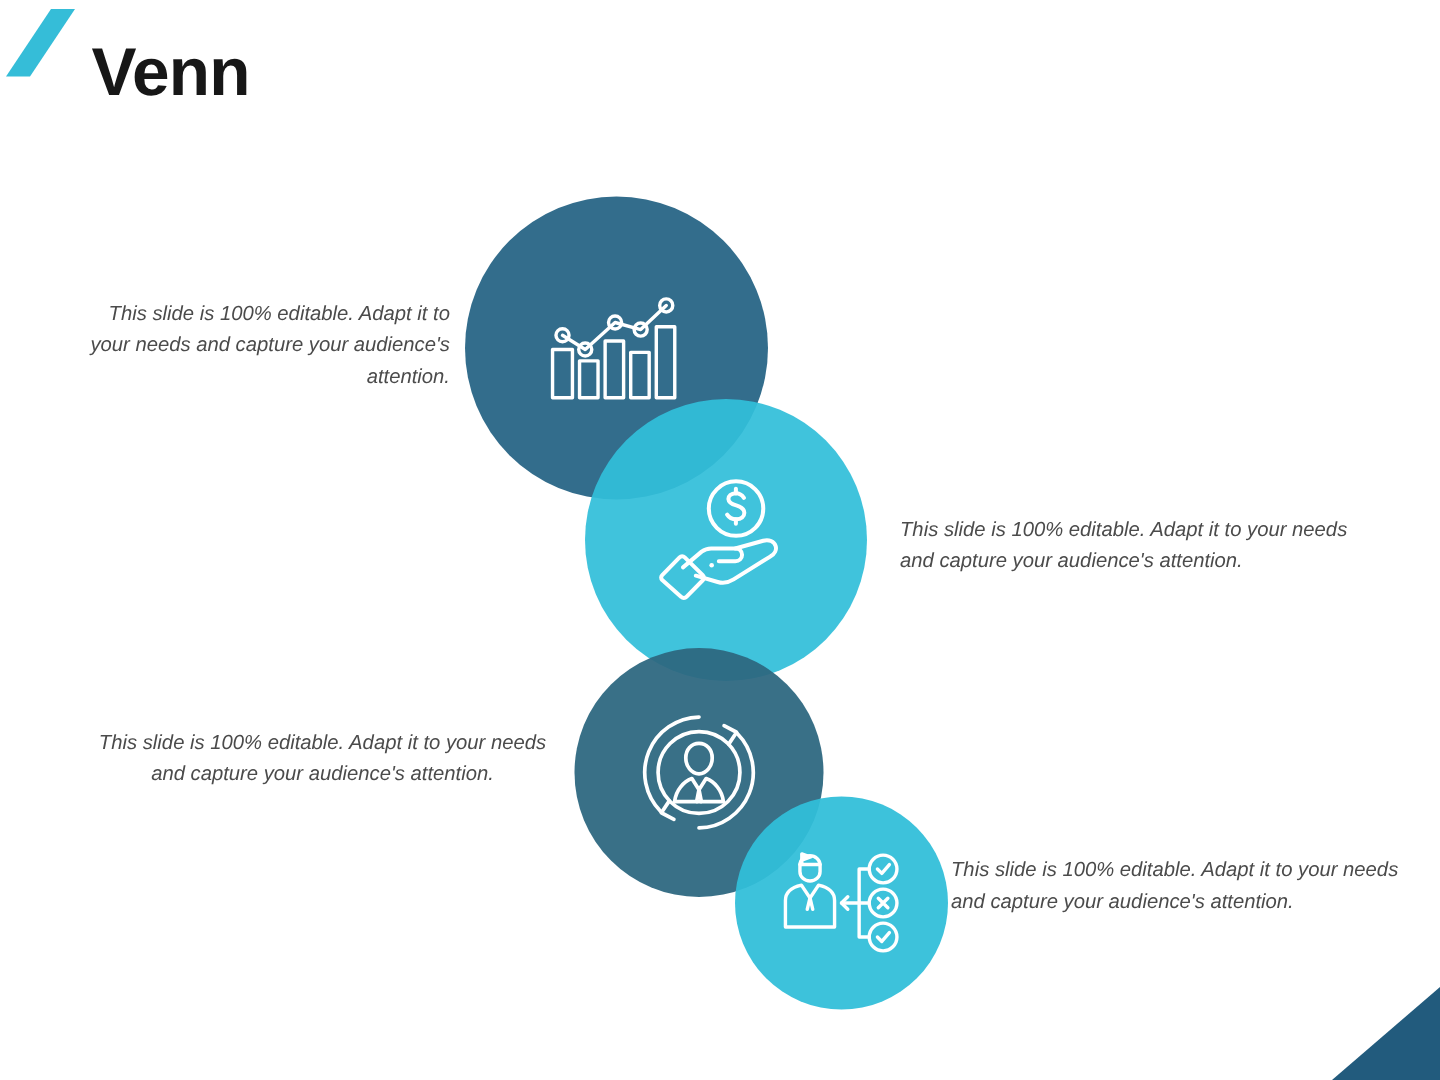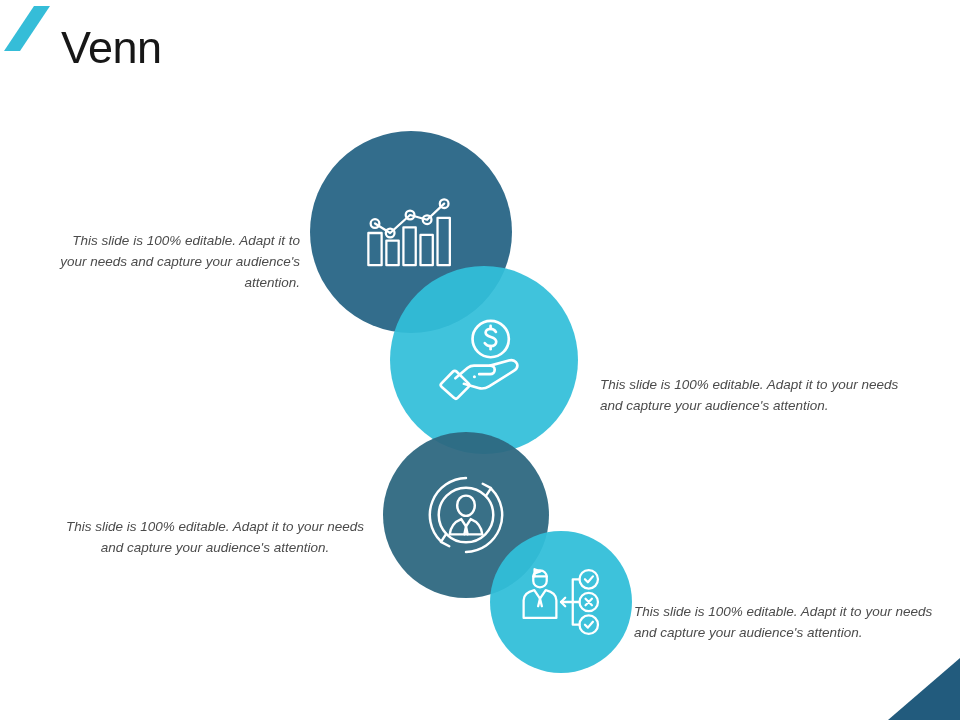--- a/index.html
+++ b/index.html
@@ -39,21 +39,21 @@
     pointer-events: none;
   }
   .corner-triangle svg { display: block; }
 
   
   .page-title {
     position: absolute;
     left: 61px;
     top: 22px;
     font-size: 45px;
-    font-weight: normal;
+    font-weight: bold;
     color: #171717;
     letter-spacing: -0.5px;
     line-height: 52px;
     white-space: nowrap;
   }
 
   
   .venn-stage {
     position: absolute;
     left: 0;
@@ -103,21 +103,20 @@
   .icon-3 { width: 88px; height: 88px; }
   .icon-4 { width: 84px; height: 74px; }
 
   
   .desc {
     position: absolute;
     font-size: 13.5px;
     font-style: italic;
     color: #4b4b4b;
     line-height: 21px;
-    margin-top: 32px;
   }
   #desc-1 {
     left: 52px; top: 198px;
     width: 248px;
     text-align: right;
   }
   #desc-2 {
     left: 600px; top: 342px;
     width: 300px;
     text-align: left;

